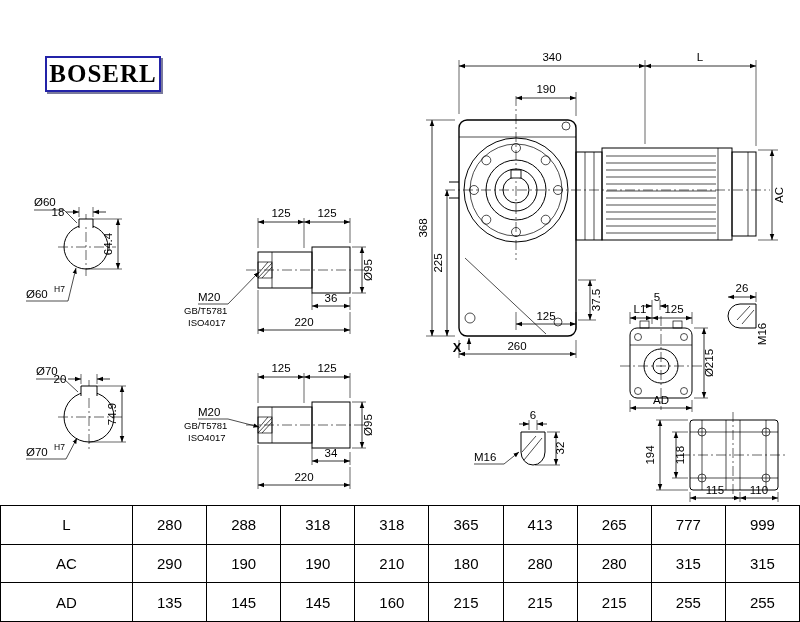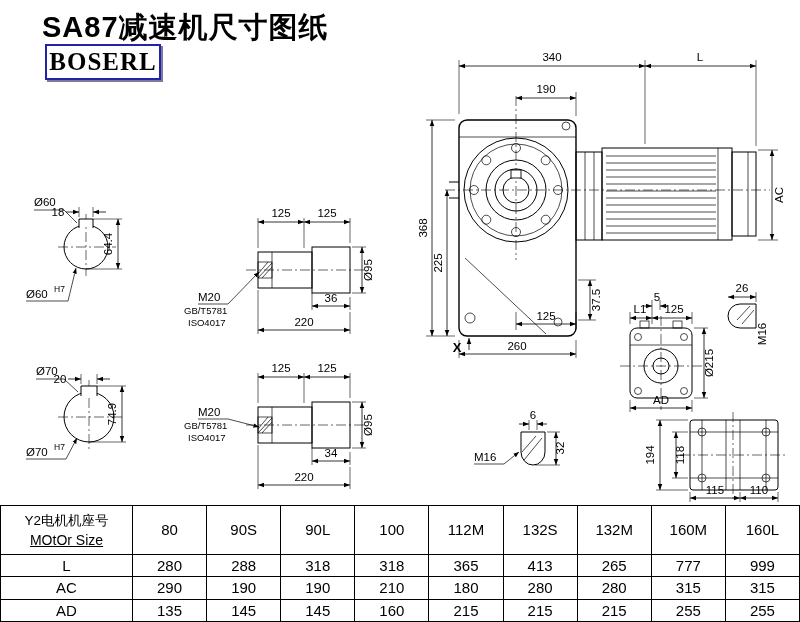--- a/index.html
+++ b/index.html
@@ -1,21 +1,21 @@
 <!DOCTYPE html>
 <html><head>
 <meta charset="utf-8">
 <style>
   * { margin:0; padding:0; box-sizing:border-box; }
   html,body { width:800px; height:622px; background:#fff; overflow:hidden;
               font-family:"Liberation Sans", sans-serif; }
   .page { position:relative; width:800px; height:622px; background:#fff; }
   .title { position:absolute; left:42px; top:8px; font-size:29px; font-weight:bold;
            color:#000; letter-spacing:1px; white-space:nowrap; }
-  .logo-box { position:absolute; left:45px; top:44px; width:116px; height:36px;
+  .logo-box { position:absolute; left:45px; top:56px; width:116px; height:36px;
               border:2px solid #2323a8; box-shadow:2px 2px 0 #7a7a9c;
               display:flex; align-items:center; justify-content:center; background:#fff; }
   .logo-text { font-family:"Liberation Serif", serif; font-size:25px; font-weight:bold;
                color:#000; letter-spacing:1px; }
   svg.drawing { position:absolute; left:0; top:0; }
 
   
   .ol   { fill:none; stroke:#000; stroke-width:1.4; stroke-linejoin:round; }
   .md   { fill:none; stroke:#000; stroke-width:1;   }
   .thin { fill:none; stroke:#000; stroke-width:0.7; }
@@ -34,21 +34,20 @@
                      vertical-align:middle; font-weight:normal; padding:0; }
   .size-table col.c0 { width:132px; }
   .hdr-cn { font-size:13.5px; line-height:20px; }
   .hdr-en { font-size:14px; line-height:18px; text-decoration:underline; }
 </style>
 </head>
 <body>
 
 <div class="page">
 
-  <div class="title">SA87减速机尺寸图纸</div>
   <div class="logo-box">
     <span class="logo-text">BOSERL</span>
   </div>
 
   <svg class="drawing" width="800" height="505" viewBox="0 0 800 505">
     <defs>
       <marker id="ah" viewBox="0 0 10 10" refX="10" refY="5" markerWidth="8" markerHeight="8" orient="auto-start-reverse">
         <path d="M0,1.2 L10,5 L0,8.8 Z" fill="#000"></path>
       </marker>
     </defs>
@@ -367,35 +366,20 @@
         <col>
         <col>
         <col>
         <col>
         <col>
         <col>
         <col>
     </colgroup>
     <tbody>
       <tr>
-        <th>
-          <div class="hdr-cn">Y2电机机座号</div>
-          <div class="hdr-en">MOtOr Size</div>
-        </th>
-        <th>80</th>
-        <th>90S</th>
-        <th>90L</th>
-        <th>100</th>
-        <th>112M</th>
-        <th>132S</th>
-        <th>132M</th>
-        <th>160M</th>
-        <th>160L</th>
-      </tr>
-      <tr>
         <td>L</td>
         <td>280</td>
         <td>288</td>
         <td>318</td>
         <td>318</td>
         <td>365</td>
         <td>413</td>
         <td>265</td>
         <td>777</td>
         <td>999</td>

